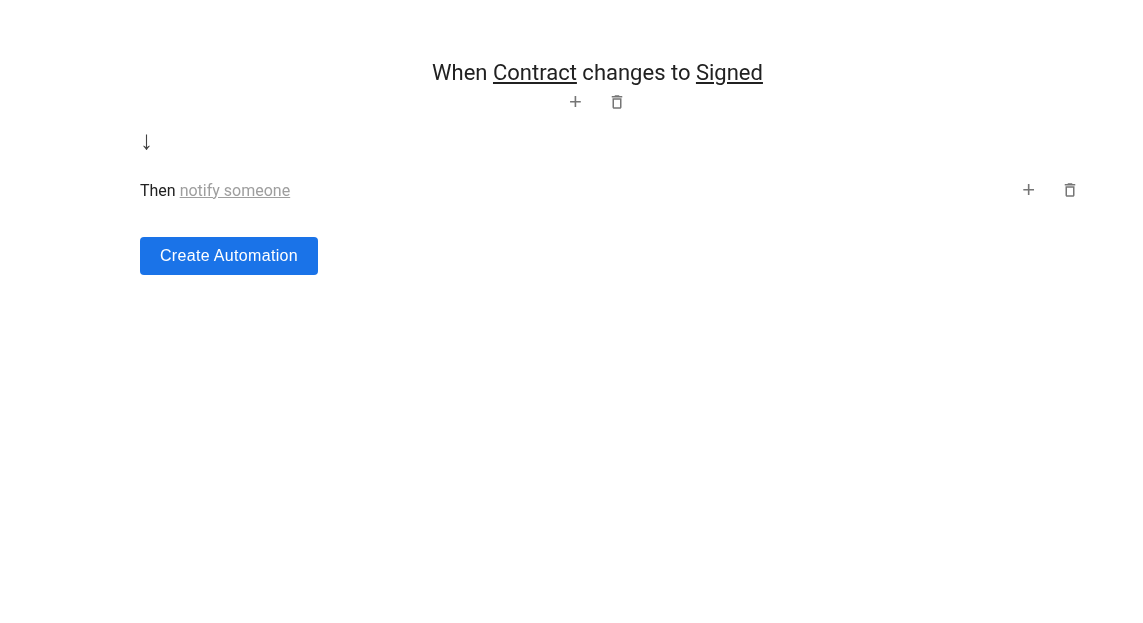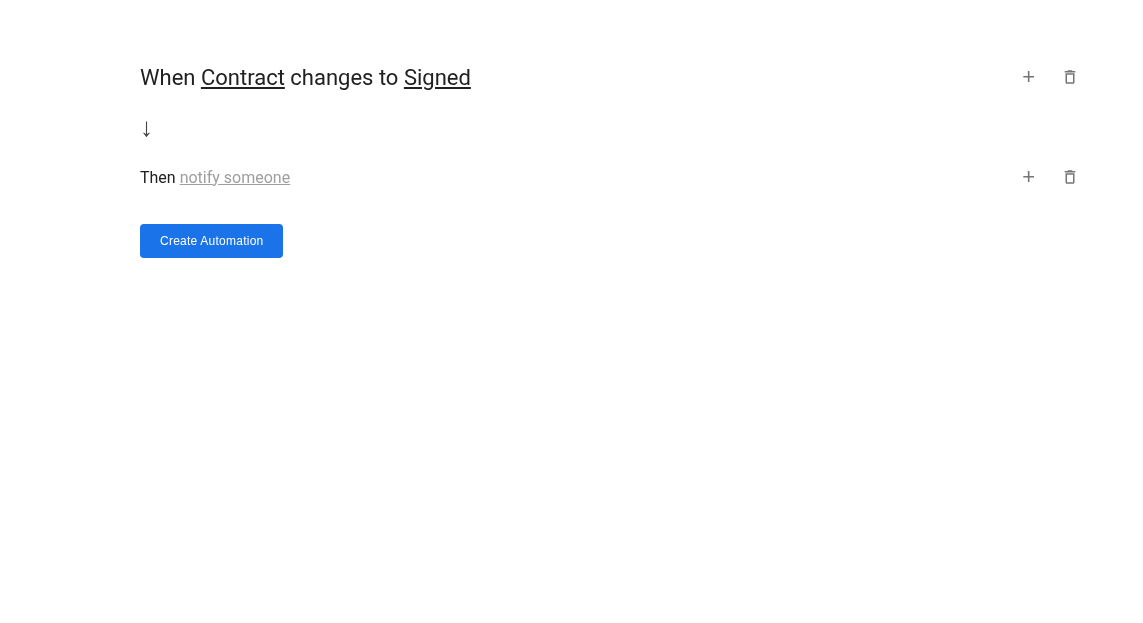--- a/index.html
+++ b/index.html
@@ -18,22 +18,23 @@
 
     .main-container {
       padding: 60px 0 0 140px;
       position: relative;
     }
 
     .trigger-row {
       display: flex;
       align-items: center;
       justify-content: space-between;
-      padding-right: 60px;
-      margin-bottom: 20px;
+      padding-right: 88px;
+      margin-bottom: 8px;
+      flex-direction: column;
     }
 
     .trigger-text {
       font-size: 22px;
       color: #212121;
       font-weight: 400;
     }
 
     .trigger-text .underline-link {
       text-decoration: underline;
@@ -90,21 +91,21 @@
       color: #9e9e9e;
       font-weight: 400;
     }
 
     .create-btn {
       background-color: #1a73e8;
       color: #ffffff;
       border: none;
       border-radius: 4px;
       padding: 10px 20px;
-      font-size: 12px;
+      font-size: 16px;
       font-weight: 500;
       cursor: pointer;
       letter-spacing: 0.02em;
     }
 
     
     .trash-icon-svg {
       width: 18px;
       height: 18px;
       fill: #757575;

